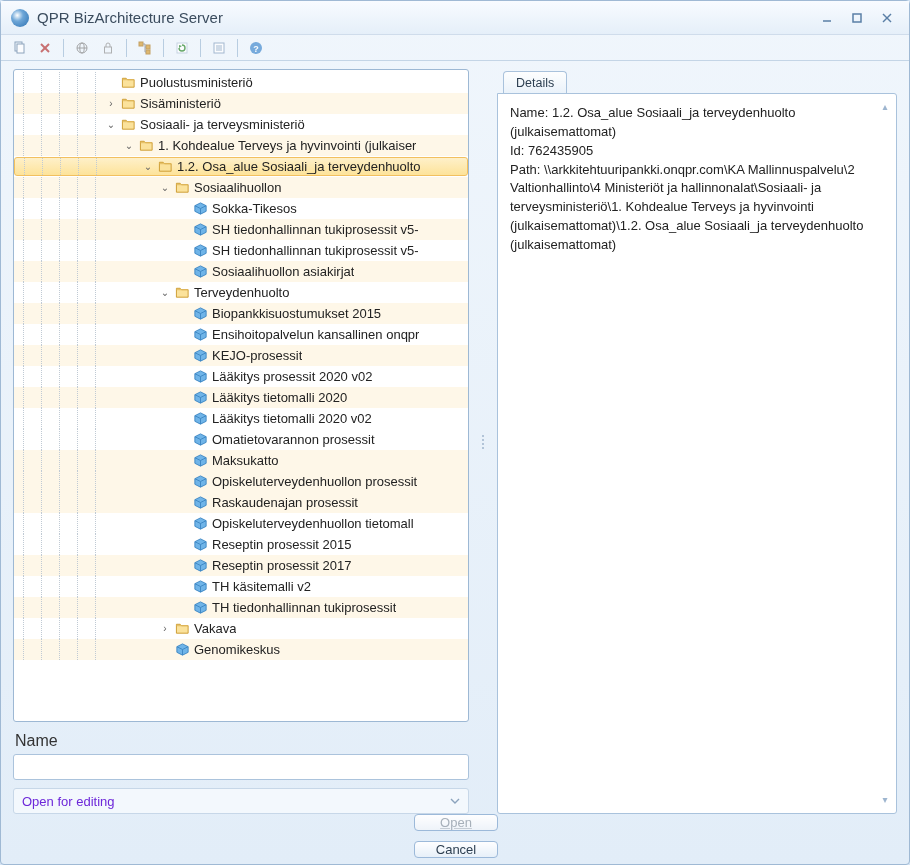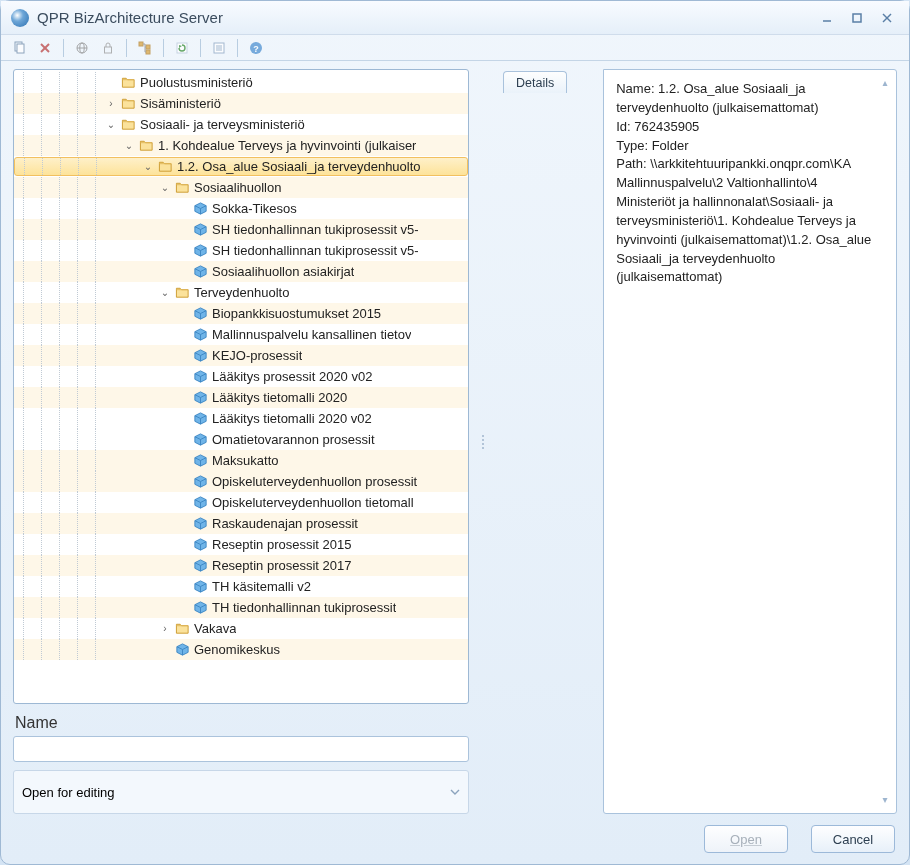--- a/index.html
+++ b/index.html
@@ -11,21 +11,21 @@
     font-size: 12px;
     color: #222;
     width: 910px;
     height: 865px;
     overflow: hidden;
   }
   .window {
     width: 910px;
     height: 865px;
     background: linear-gradient(to bottom, #f0f6fc, #e2edf8);
-    border-radius: 10px;
+    border-radius: 4px;
     border: 1px solid #9fb9d4;
     display: flex;
     flex-direction: column;
   }
   .titlebar {
     height: 34px;
     display: flex;
     align-items: center;
     padding: 0 10px;
     background: linear-gradient(to bottom, #f8fbff, #e5eff9);
@@ -145,30 +145,29 @@
     width:16px;height:16px;margin:0 4px 0 2px;display:inline-flex;align-items:center;justify-content:center;
   }
   .folder-icon svg, .model-icon svg {width:15px;height:15px;}
   .lbl { overflow:hidden; text-overflow:ellipsis; }
 
   .name-label{margin:10px 2px 4px 2px;font-size:16px;color:#333;}
   .name-input{
     height:26px;background:#fff;border:1px solid #abc3dc;border-radius:3px;padding:0 6px;font-size:13px;
   }
   .action-select{
-    margin-top:8px;height:44px;background:#f3f8fd;border:1px solid #c7d7e8;border-radius:3px;
-    display:flex;align-items:center;justify-content:space-between;padding:0 8px;color:#000000;font-size:13px;cursor:pointer;
+    margin-top:8px;height:26px;background:#f3f8fd;border:1px solid #c7d7e8;border-radius:3px;
+    display:flex;align-items:center;justify-content:space-between;padding:0 8px;color:#6d28d9;font-size:13px;cursor:pointer;
   }
 
   .right-col{
     flex:1;
     display:flex;
-    flex-direction:row;
+    flex-direction:column;
     min-height:0;
-    gap:36px;
   }
   .tabs{
     height:24px;
     display:flex;
     align-items:flex-end;
     padding-left:6px;
   }
   .tab{
     height:22px;padding:0 12px;display:flex;align-items:center;
     background:linear-gradient(to bottom,#fdfefe,#eaf2fa);
@@ -182,21 +181,21 @@
     position:relative;
     overflow:hidden;
   }
   .details-panel .scroll-up, .details-panel .scroll-down{
     position:absolute;right:4px;width:14px;height:14px;display:flex;align-items:center;justify-content:center;color:#9db5cf;font-size:10px;cursor:pointer;
   }
   .details-panel .scroll-up{top:6px;}
   .details-panel .scroll-down{bottom:6px;}
 
   .footer{
-    height:44px;display:flex;align-items:center;justify-content:flex-end;gap:23px;padding:0 14px 6px 16px;
+    height:44px;display:flex;align-items:center;justify-content:flex-end;gap:10px;padding:0 14px 6px 16px;flex-direction:column;
   }
   .btn{
     min-width:84px;height:28px;padding:0 16px;border:1px solid #9cb9d9;border-radius:4px;
     background:linear-gradient(to bottom,#fefeff,#e7f0f9);
     display:flex;align-items:center;justify-content:center;font-size:13px;color:#2c3e50;cursor:pointer;
   }
   .btn.disabled{color:#a7b0ba;text-decoration:underline;text-decoration-color:#c5ccd4;cursor:default;background:linear-gradient(to bottom,#fefeff,#eef3f9);}
 
   .splitter{
     width:8px;display:flex;flex-direction:column;align-items:center;justify-content:center;gap:2px;cursor:col-resize;
@@ -542,21 +541,21 @@
               <span class="indent"></span>
               <span class="indent"></span>
               <span class="indent"></span>
               <span class="toggle"></span>
               <span class="ico model-icon">
                 <svg viewBox="0 0 16 16">
                   <path d="M8 2 L14 5 L14 11 L8 14 L2 11 L2 5 Z" fill="#6fb4e8" stroke="#3d86c3"></path>
                   <path d="M2 5 L8 8 L14 5 M8 8 L8 14" fill="none" stroke="#3d86c3"></path>
                 </svg>
               </span>
-              <span class="lbl">Mallinnuspalvelu kansallinen tietov</span>
+              <span class="lbl">Ensihoitopalvelun kansallinen onqpr</span>
             </div>
             <div class="tree-row stripe">
               <span class="indent-lines">
                 <span class="vline"></span>
                 <span class="vline"></span>
                 <span class="vline"></span>
                 <span class="vline"></span>
                 <span class="vline"></span>
               </span>
               <span class="indent"></span>
@@ -691,61 +690,61 @@
               <span class="indent"></span>
               <span class="toggle"></span>
               <span class="ico model-icon">
                 <svg viewBox="0 0 16 16">
                   <path d="M8 2 L14 5 L14 11 L8 14 L2 11 L2 5 Z" fill="#6fb4e8" stroke="#3d86c3"></path>
                   <path d="M2 5 L8 8 L14 5 M8 8 L8 14" fill="none" stroke="#3d86c3"></path>
                 </svg>
               </span>
               <span class="lbl">Opiskeluterveydenhuollon prosessit</span>
             </div>
+            <div class="tree-row stripe">
+              <span class="indent-lines">
+                <span class="vline"></span>
+                <span class="vline"></span>
+                <span class="vline"></span>
+                <span class="vline"></span>
+                <span class="vline"></span>
+              </span>
+              <span class="indent"></span>
+              <span class="indent"></span>
+              <span class="indent"></span>
+              <span class="indent"></span>
+              <span class="toggle"></span>
+              <span class="ico model-icon">
+                <svg viewBox="0 0 16 16">
+                  <path d="M8 2 L14 5 L14 11 L8 14 L2 11 L2 5 Z" fill="#6fb4e8" stroke="#3d86c3"></path>
+                  <path d="M2 5 L8 8 L14 5 M8 8 L8 14" fill="none" stroke="#3d86c3"></path>
+                </svg>
+              </span>
+              <span class="lbl">Raskaudenajan prosessit</span>
+            </div>
             <div class="tree-row">
               <span class="indent-lines">
                 <span class="vline"></span>
                 <span class="vline"></span>
                 <span class="vline"></span>
                 <span class="vline"></span>
                 <span class="vline"></span>
               </span>
               <span class="indent"></span>
               <span class="indent"></span>
               <span class="indent"></span>
               <span class="indent"></span>
               <span class="toggle"></span>
               <span class="ico model-icon">
                 <svg viewBox="0 0 16 16">
                   <path d="M8 2 L14 5 L14 11 L8 14 L2 11 L2 5 Z" fill="#6fb4e8" stroke="#3d86c3"></path>
                   <path d="M2 5 L8 8 L14 5 M8 8 L8 14" fill="none" stroke="#3d86c3"></path>
                 </svg>
               </span>
               <span class="lbl">Opiskeluterveydenhuollon tietomall</span>
-            </div>
-            <div class="tree-row stripe">
-              <span class="indent-lines">
-                <span class="vline"></span>
-                <span class="vline"></span>
-                <span class="vline"></span>
-                <span class="vline"></span>
-                <span class="vline"></span>
-              </span>
-              <span class="indent"></span>
-              <span class="indent"></span>
-              <span class="indent"></span>
-              <span class="indent"></span>
-              <span class="toggle"></span>
-              <span class="ico model-icon">
-                <svg viewBox="0 0 16 16">
-                  <path d="M8 2 L14 5 L14 11 L8 14 L2 11 L2 5 Z" fill="#6fb4e8" stroke="#3d86c3"></path>
-                  <path d="M2 5 L8 8 L14 5 M8 8 L8 14" fill="none" stroke="#3d86c3"></path>
-                </svg>
-              </span>
-              <span class="lbl">Raskaudenajan prosessit</span>
             </div>
             <div class="tree-row">
               <span class="indent-lines">
                 <span class="vline"></span>
                 <span class="vline"></span>
                 <span class="vline"></span>
                 <span class="vline"></span>
                 <span class="vline"></span>
               </span>
               <span class="indent"></span>
@@ -886,21 +885,20 @@
     <div class="right-col">
       <div class="tabs">
         <div class="tab">
             <span>Details</span>
           </div>
       </div>
       <div class="details-panel">
         <div class="scroll-up">▴</div>
         <div>Name: 1.2. Osa_alue Sosiaali_ja terveydenhuolto (julkaisemattomat)</div>
         <div>Id: 762435905</div>
-        <div>Type: Folder</div>
         <div style="word-break:break-word;">Path: \\arkkitehtuuripankki.onqpr.com\KA Mallinnuspalvelu\2 Valtionhallinto\4 Ministeriöt ja hallinnonalat\Sosiaali- ja terveysministeriö\1. Kohdealue Terveys ja hyvinvointi (julkaisemattomat)\1.2. Osa_alue Sosiaali_ja terveydenhuolto (julkaisemattomat)</div>
         <div class="scroll-down">▾</div>
       </div>
     </div>
 
   </div>
 
   <div class="footer">
     <div class="btn disabled">
         <span>Open</span>

